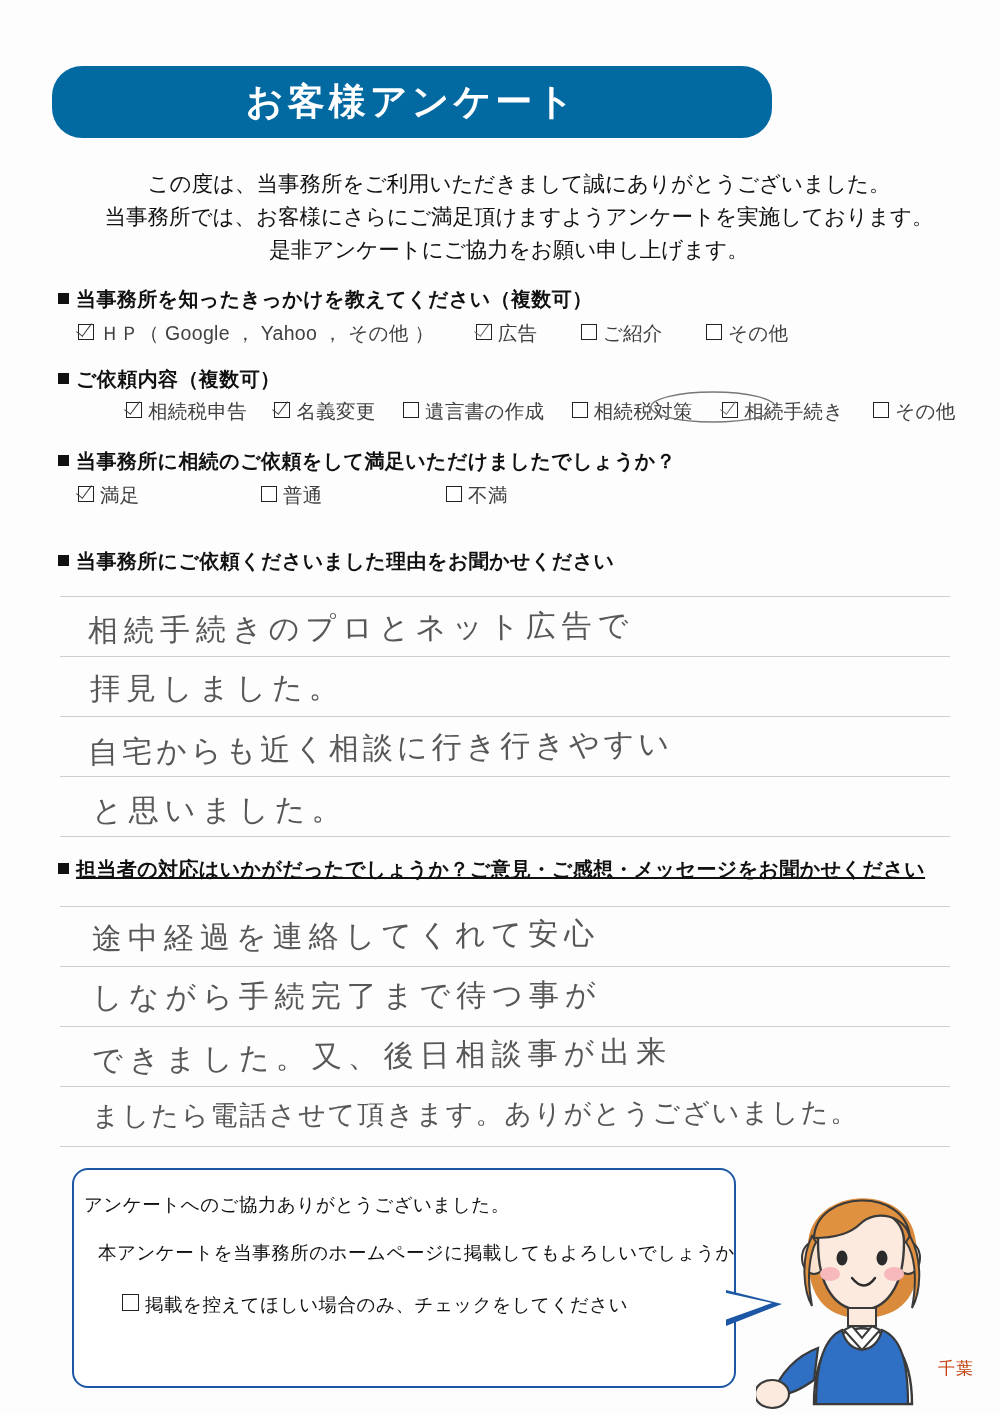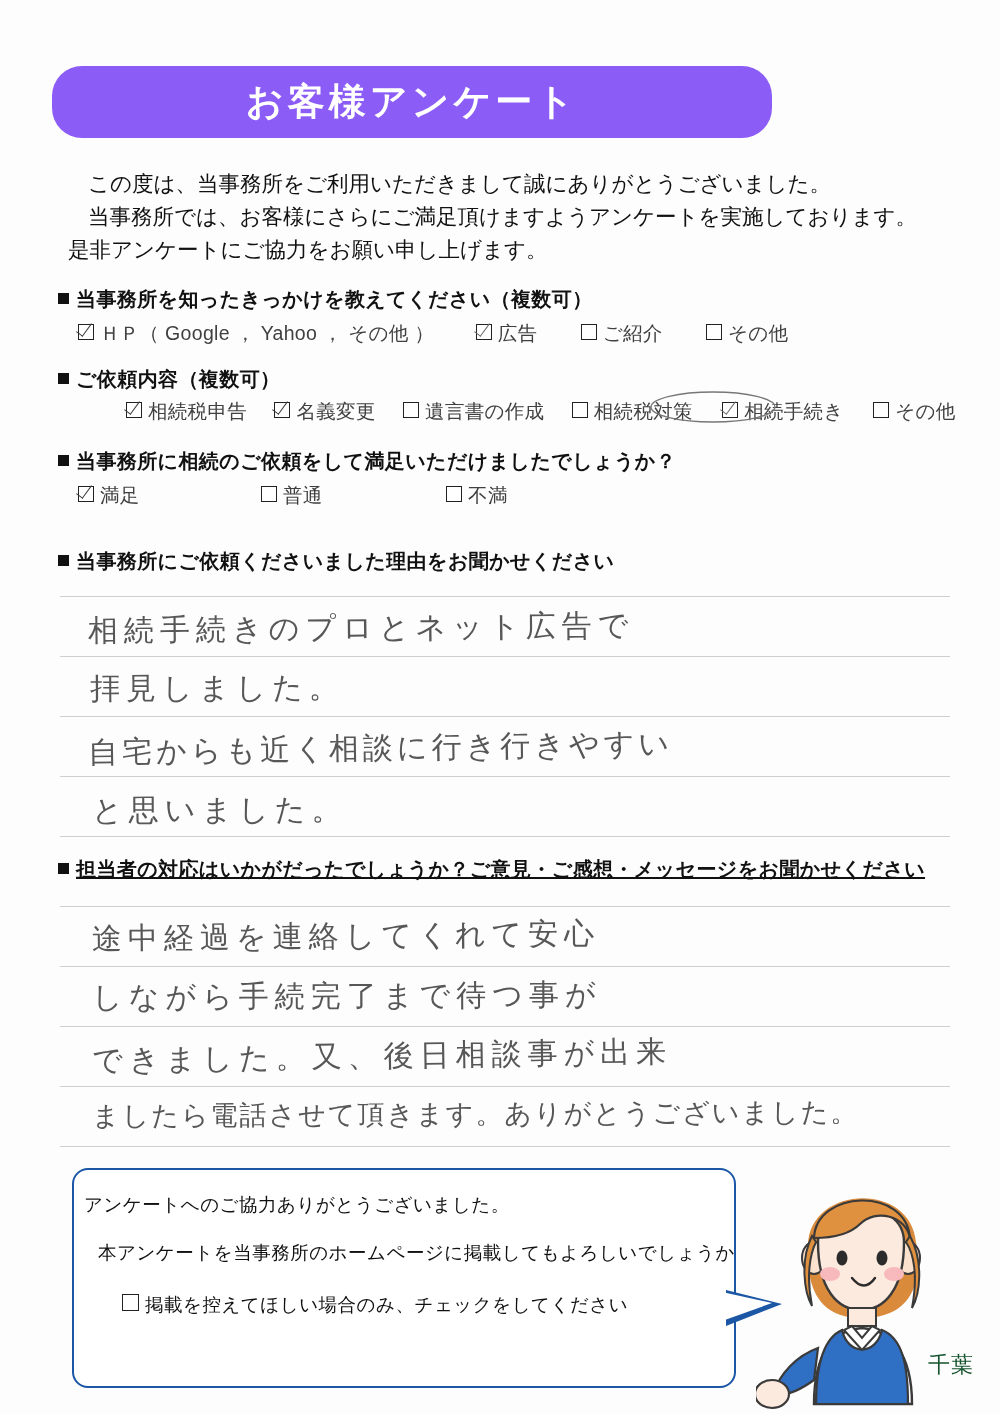--- a/index.html
+++ b/index.html
@@ -21,21 +21,21 @@
     background: #fdfdfd;
   }
 
   
   .title-bar {
     position: absolute;
     left: 52px;
     top: 66px;
     width: 720px;
     height: 72px;
-    background: #8b5cf6;
+    background: #0369a1;
     display: flex;
     align-items: center;
     justify-content: center;
     border-radius: 30px;
   }
   .title-bar .title-text {
     color: #ffffff;
     font-size: 37px;
     font-weight: bold;
     letter-spacing: 4px;
@@ -44,21 +44,21 @@
   
   .intro {
     position: absolute;
     left: 60px;
     top: 168px;
     width: 890px;
     font-size: 21.5px;
     line-height: 33px;
     color: #111;
   }
-  .intro div { white-space: nowrap; }
+  .intro div { white-space: nowrap; text-align: center; }
   .intro .l1 { padding-left: 28px; }
   .intro .l2 { padding-left: 8px; margin-left: 20px; }
   .intro .l3 { padding-left: 8px; }
 
   
   .q-head {
     position: absolute;
     font-size: 20px;
     font-weight: bold;
     color: #111;
@@ -182,22 +182,22 @@
     position: absolute;
     left: 756px;
     top: 1150px;
     width: 236px;
     height: 260px;
   }
   .char-name {
     position: absolute;
     right: 18px;
     bottom: 30px;
-    font-size: 22px;
-    color: #14532d;
+    font-size: 17px;
+    color: #c2410c;
     letter-spacing: 1px;
   }
 </style>
 </head>
 <body>
 
 <div class="page">
 
   <div class="title-bar">
     <span class="title-text">お客様アンケート</span>

